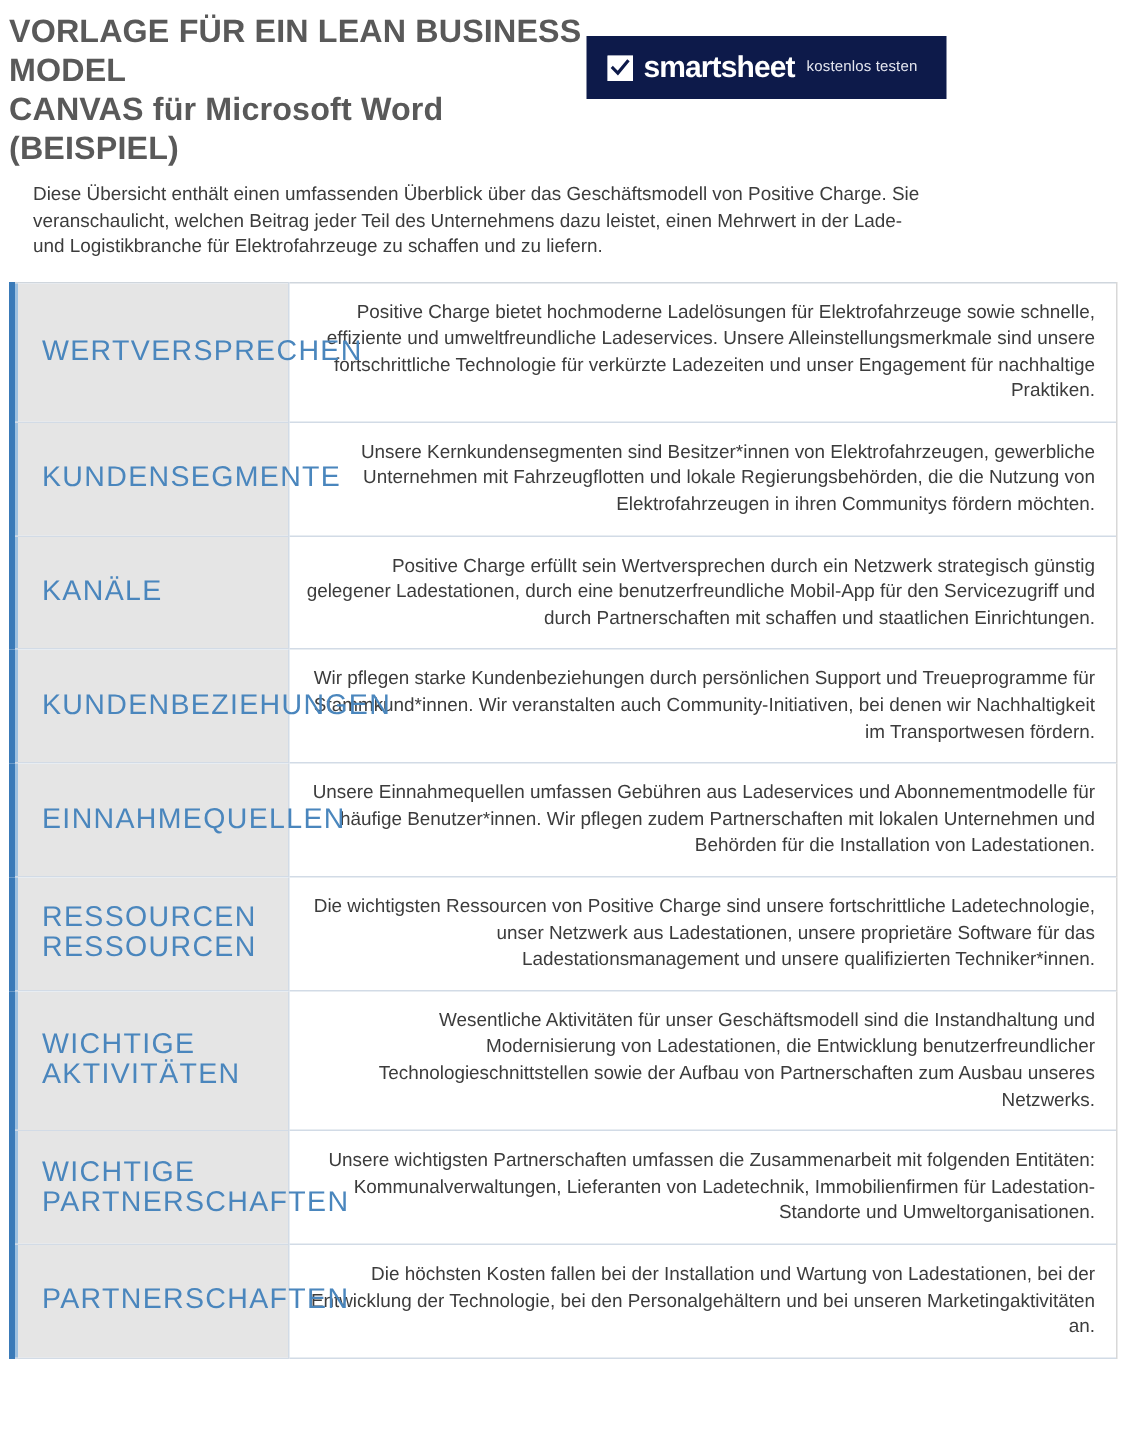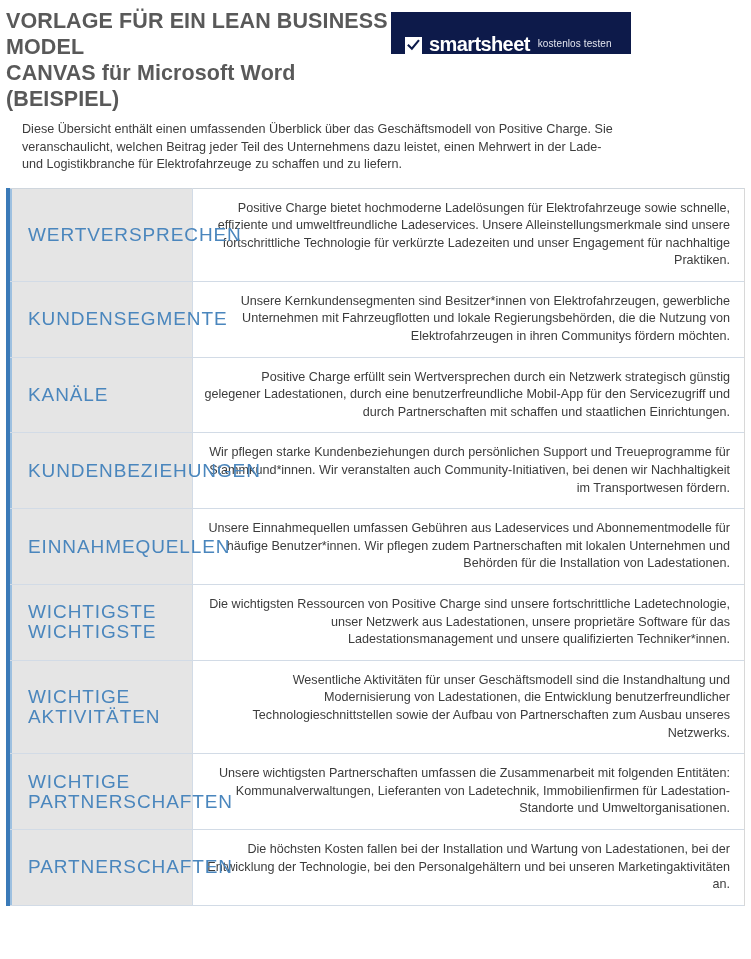--- a/index.html
+++ b/index.html
@@ -43,24 +43,24 @@
     letter-spacing: 0.1px;
     margin: 0;
   }
   .doc-title .line2 { display: block; }
 
   .logo-box {
     width: 240px;
     height: 42px;
     background: #0d1a4a;
     display: flex;
-    align-items: flex-end;
+    align-items: center;
     padding-left: 14px;
     box-sizing: border-box;
-    margin-top: 4px;
+    margin-top: 16px;
     flex: 0 0 auto;
   }
   .logo-mark {
     width: 17px;
     height: 17px;
     background: #ffffff;
     position: relative;
     flex: 0 0 auto;
     margin-right: 7px;
   }
@@ -181,21 +181,21 @@
       </tr>
       <tr>
         <td class="cell-label">KUNDENBEZIEHUNGEN</td>
         <td class="cell-text">Wir pflegen starke Kundenbeziehungen durch persönlichen Support und Treueprogramme für Stammkund*innen. Wir veranstalten auch Community-Initiativen, bei denen wir Nachhaltigkeit im Transportwesen fördern.</td>
       </tr>
       <tr>
         <td class="cell-label">EINNAHMEQUELLEN</td>
         <td class="cell-text">Unsere Einnahmequellen umfassen Gebühren aus Ladeservices und Abonnementmodelle für häufige Benutzer*innen. Wir pflegen zudem Partnerschaften mit lokalen Unternehmen und Behörden für die Installation von Ladestationen.</td>
       </tr>
       <tr>
-        <td class="cell-label">WICHTIGSTE WICHTIGSTE</td>
+        <td class="cell-label">RESSOURCEN RESSOURCEN</td>
         <td class="cell-text">Die wichtigsten Ressourcen von Positive Charge sind unsere fortschrittliche Ladetechnologie, unser Netzwerk aus Ladestationen, unsere proprietäre Software für das Ladestationsmanagement und unsere qualifizierten Techniker*innen.</td>
       </tr>
       <tr>
         <td class="cell-label">WICHTIGE AKTIVITÄTEN</td>
         <td class="cell-text">Wesentliche Aktivitäten für unser Geschäftsmodell sind die Instandhaltung und Modernisierung von Ladestationen, die Entwicklung benutzerfreundlicher Technologieschnittstellen sowie der Aufbau von Partnerschaften zum Ausbau unseres Netzwerks.</td>
       </tr>
       <tr>
         <td class="cell-label">WICHTIGE PARTNERSCHAFTEN</td>
         <td class="cell-text">Unsere wichtigsten Partnerschaften umfassen die Zusammenarbeit mit folgenden Entitäten: Kommunalverwaltungen, Lieferanten von Ladetechnik, Immobilienfirmen für Ladestation-Standorte und Umweltorganisationen.</td>
       </tr>

